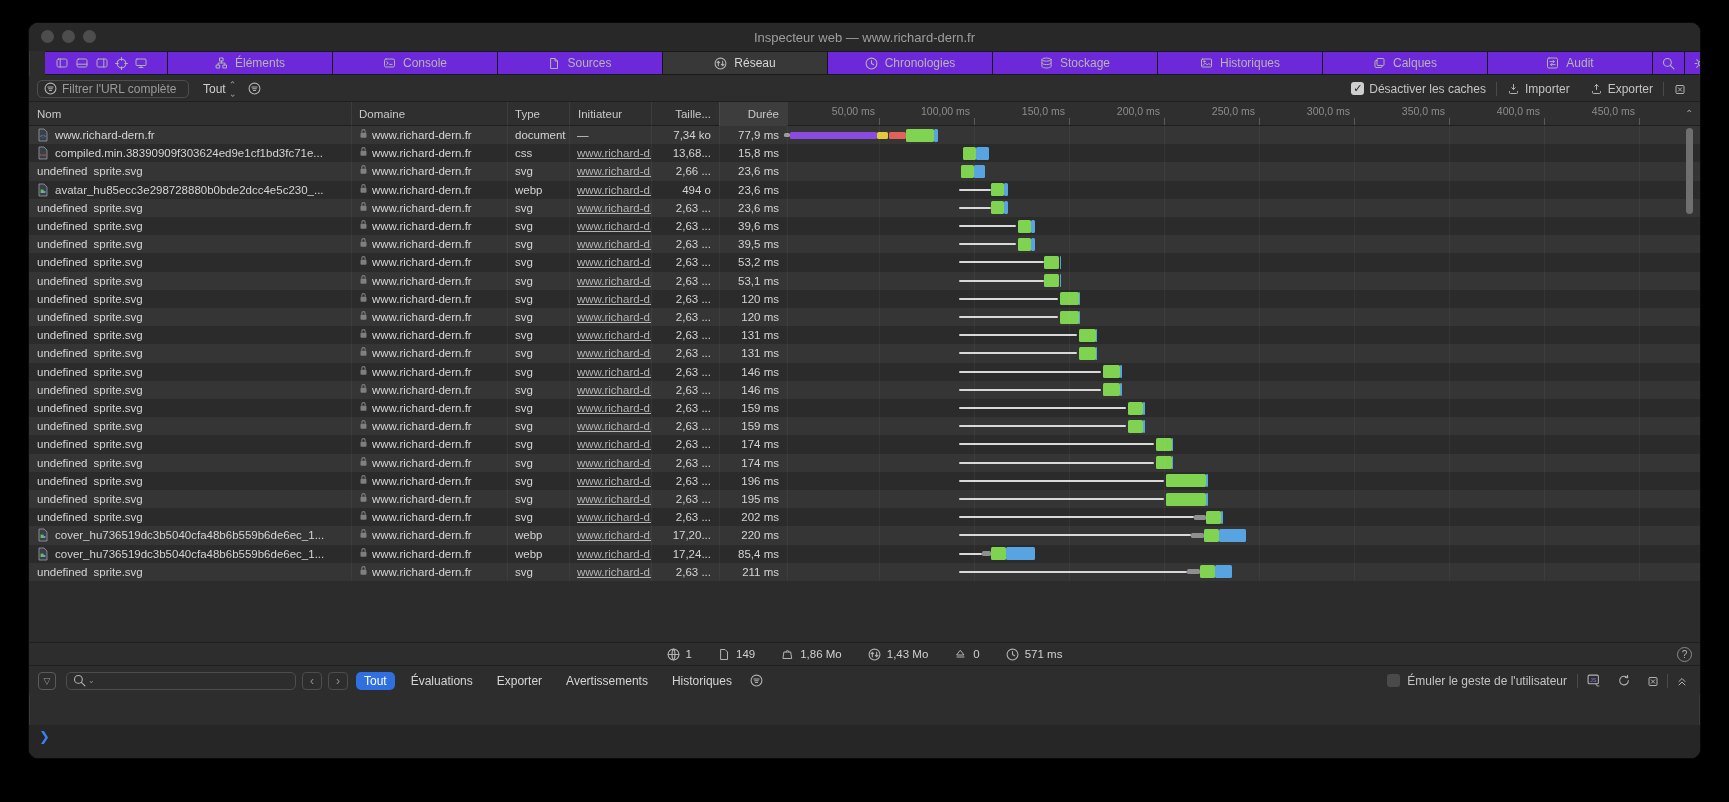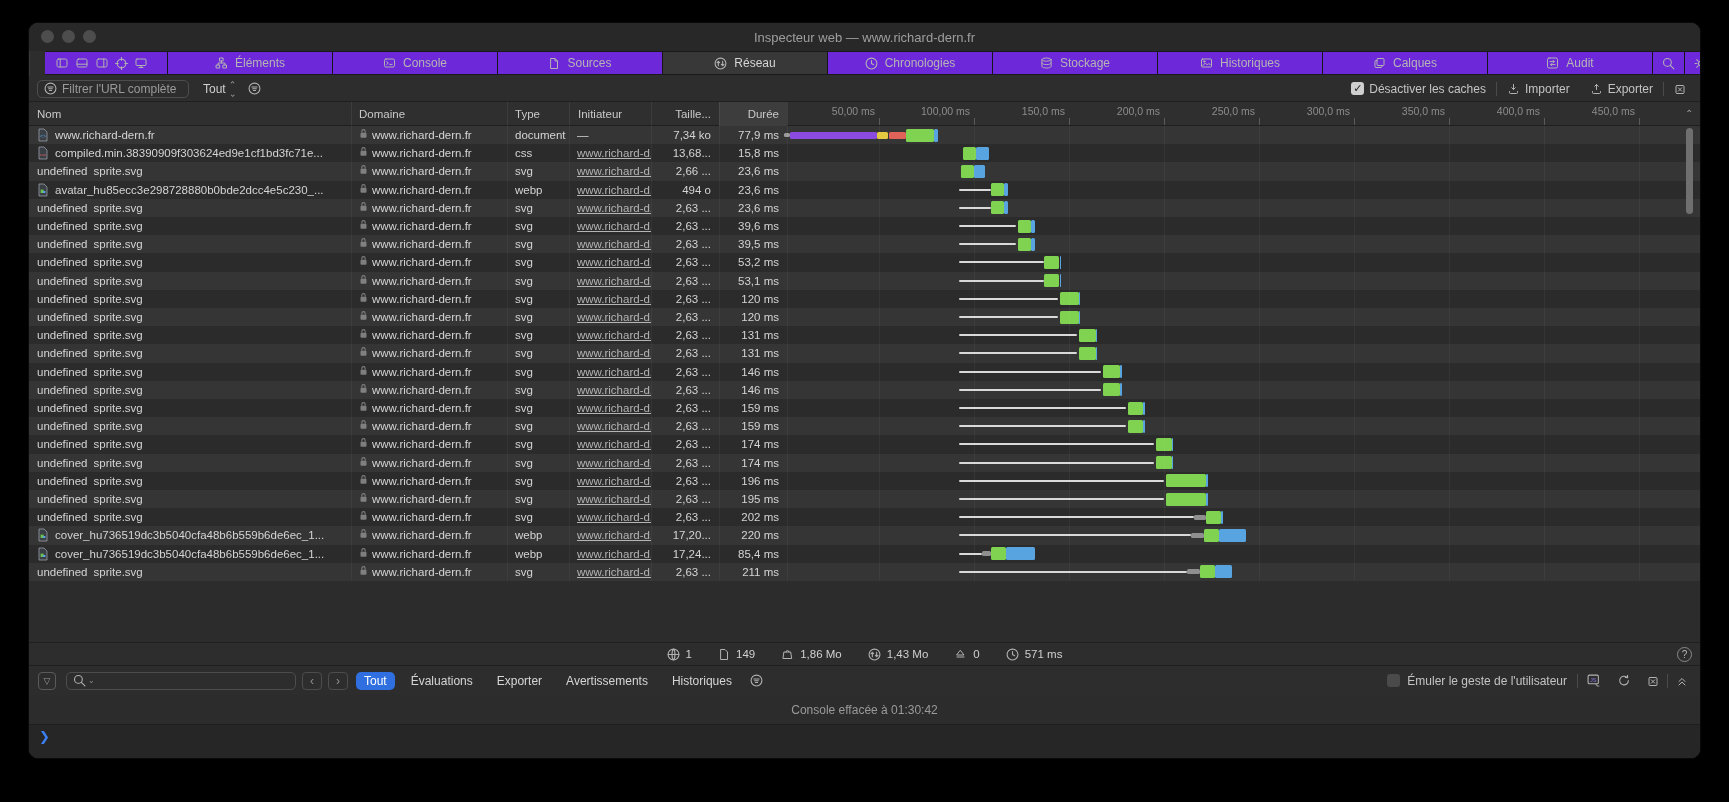--- a/index.html
+++ b/index.html
@@ -1029,21 +1029,18 @@
     <div class="cbtn" style="margin-right:12px">
         <span id="icChevUp" class="icn">
           <svg width="12" height="12" viewBox="0 0 12 12" fill="none" stroke="#b2b2b2" stroke-width="1" stroke-linecap="round" stroke-linejoin="round">
             <path d="M3 6.5l3-3 3 3"></path>
             <path d="M3 10l3-3 3 3"></path>
           </svg>
         </span>
       </div>
   </div>
 
-  <div class="conmsg">
-    <span>Console effacée à 01:30:42</span>
-  </div>
 
   <div class="prompt">
     <span>❯</span>
   </div>
 
 </div>
 
 </body></html>

